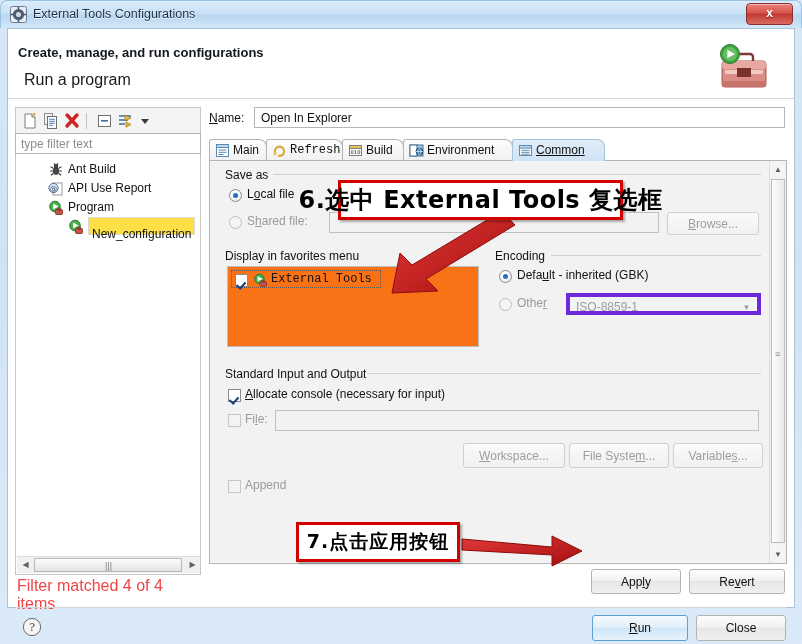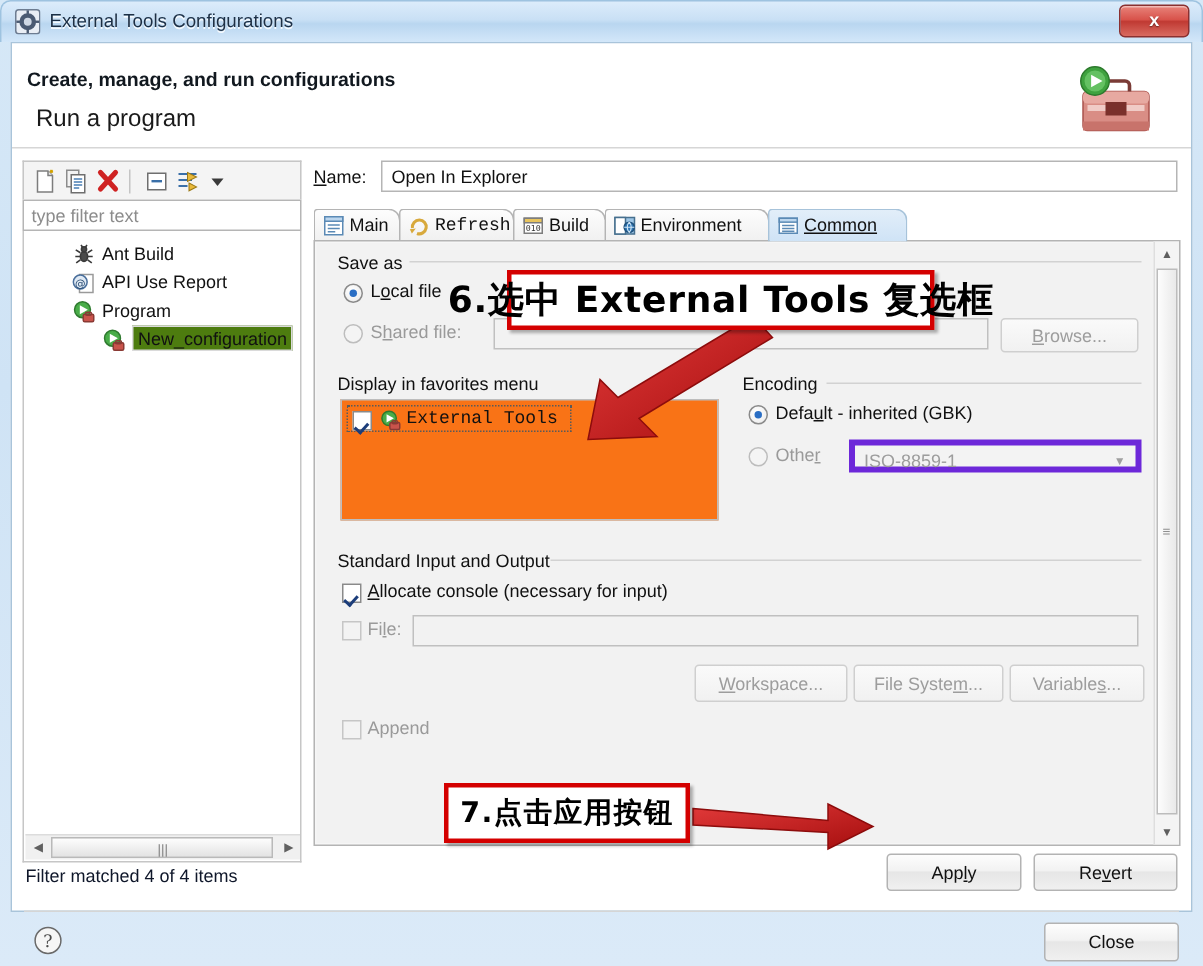--- a/index.html
+++ b/index.html
@@ -104,21 +104,21 @@
     box-sizing: border-box;
     overflow: hidden;
   }
   .tree-item {
     position: absolute; height: 19px; line-height: 19px;
     font-size: 12px; color: #111; white-space: nowrap; cursor: pointer;
   }
   .tree-item .ico { position: absolute; left: 0; top: 2px; width: 16px; height: 16px; }
   .tree-item .lbl { position: absolute; left: 20px; top: 0; }
   .tree-item.selected .lbl {
-    background: #4d7c0f; border: 1px solid #dadada; padding: 0 3px;
+    background: #fde047; border: 1px solid #dadada; padding: 8px 3px;
     height: 17px; line-height: 17px; box-sizing: border-box; top: 0;
   }
 
   .hscroll {
     position: absolute; left: 1px; bottom: 1px; width: 184px; height: 17px;
     background: #f0f0f0; border-top: 1px solid #dcdcdc; box-sizing: border-box;
   }
   .hscroll .arrow {
     position: absolute; top: 0; width: 15px; height: 16px;
     font-size: 8px; color: #606060; text-align: center; line-height: 16px; cursor: pointer;
@@ -126,21 +126,21 @@
   .hscroll .thumb {
     position: absolute; left: 17px; top: 1px; width: 148px; height: 14px;
     background: linear-gradient(to bottom,#fdfdfd,#e3e3e3);
     border: 1px solid #b9b9b9; box-sizing: border-box; cursor: pointer;
   }
   .hscroll .grip {
     position: absolute; left: 50%; top: 3px; width: 9px; height: 8px;
     margin-left: -4px; color: #808080; font-size: 9px; line-height: 8px; text-align: center;
   }
   .left-status {
-    position: absolute; left: 2px; top: 470px; font-size: 12px; color: #0f172a;
+    position: absolute; left: 2px; top: 470px; font-size: 16px; color: #ef4444;
   }
 
   
   .right-panel {
     position: absolute; left: 199px; top: 78px; width: 580px; height: 470px;
   }
   .name-row { position: absolute; left: 0; top: 0; width: 580px; height: 24px; }
   .name-lbl { position: absolute; left: 2px; top: 4px; font-size: 12px; color: #111; }
   .name-lbl u { text-decoration: underline; }
   .name-input {
@@ -611,20 +611,23 @@
       </div>
     </div>
 
     <div class="bottom-sep"></div>
     <span class="help-icon">
       <svg width="20" height="20" viewBox="0 0 20 20">
         <circle cx="10" cy="10" r="8.6" fill="#f6f6f6" stroke="#6a6a6a"></circle>
         <text x="10" y="14.3" font-size="11.5" fill="#4a4a4a" text-anchor="middle" font-family="DejaVu Serif, serif">?</text>
       </svg>
     </span>
+    <div class="btn primary" style="left:584px; top:586px; width:96px; height:26px;">
+      <span><u>R</u>un</span>
+    </div>
     <div class="btn" style="left:688px; top:586px; width:90px; height:26px;">
       <span>Close</span>
     </div>
   </div>
 
   <svg class="arrow-svg" style="left:330px; top:205px; width:230px; height:95px;" width="230" height="95" viewBox="0 0 230 95">
     <defs>
       <linearGradient id="ag1" x1="0" y1="0" x2="1" y2="1">
         <stop offset="0%" stop-color="#e23a3a"></stop>
           <stop offset="100%" stop-color="#a50e0e"></stop>

